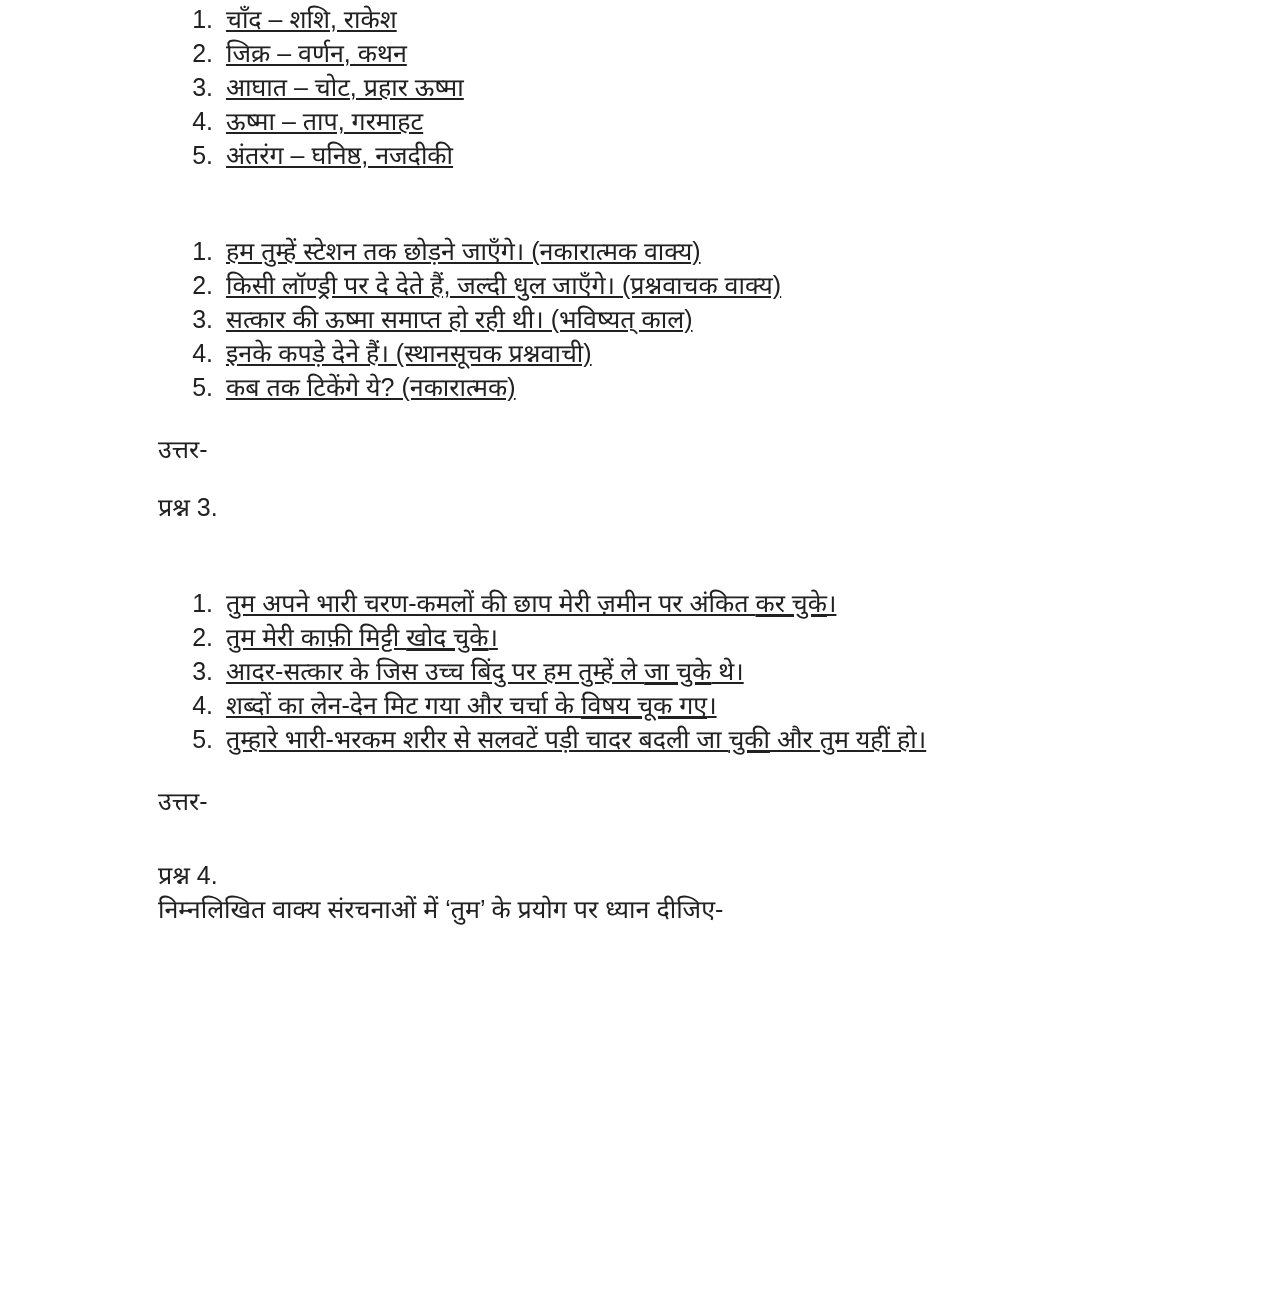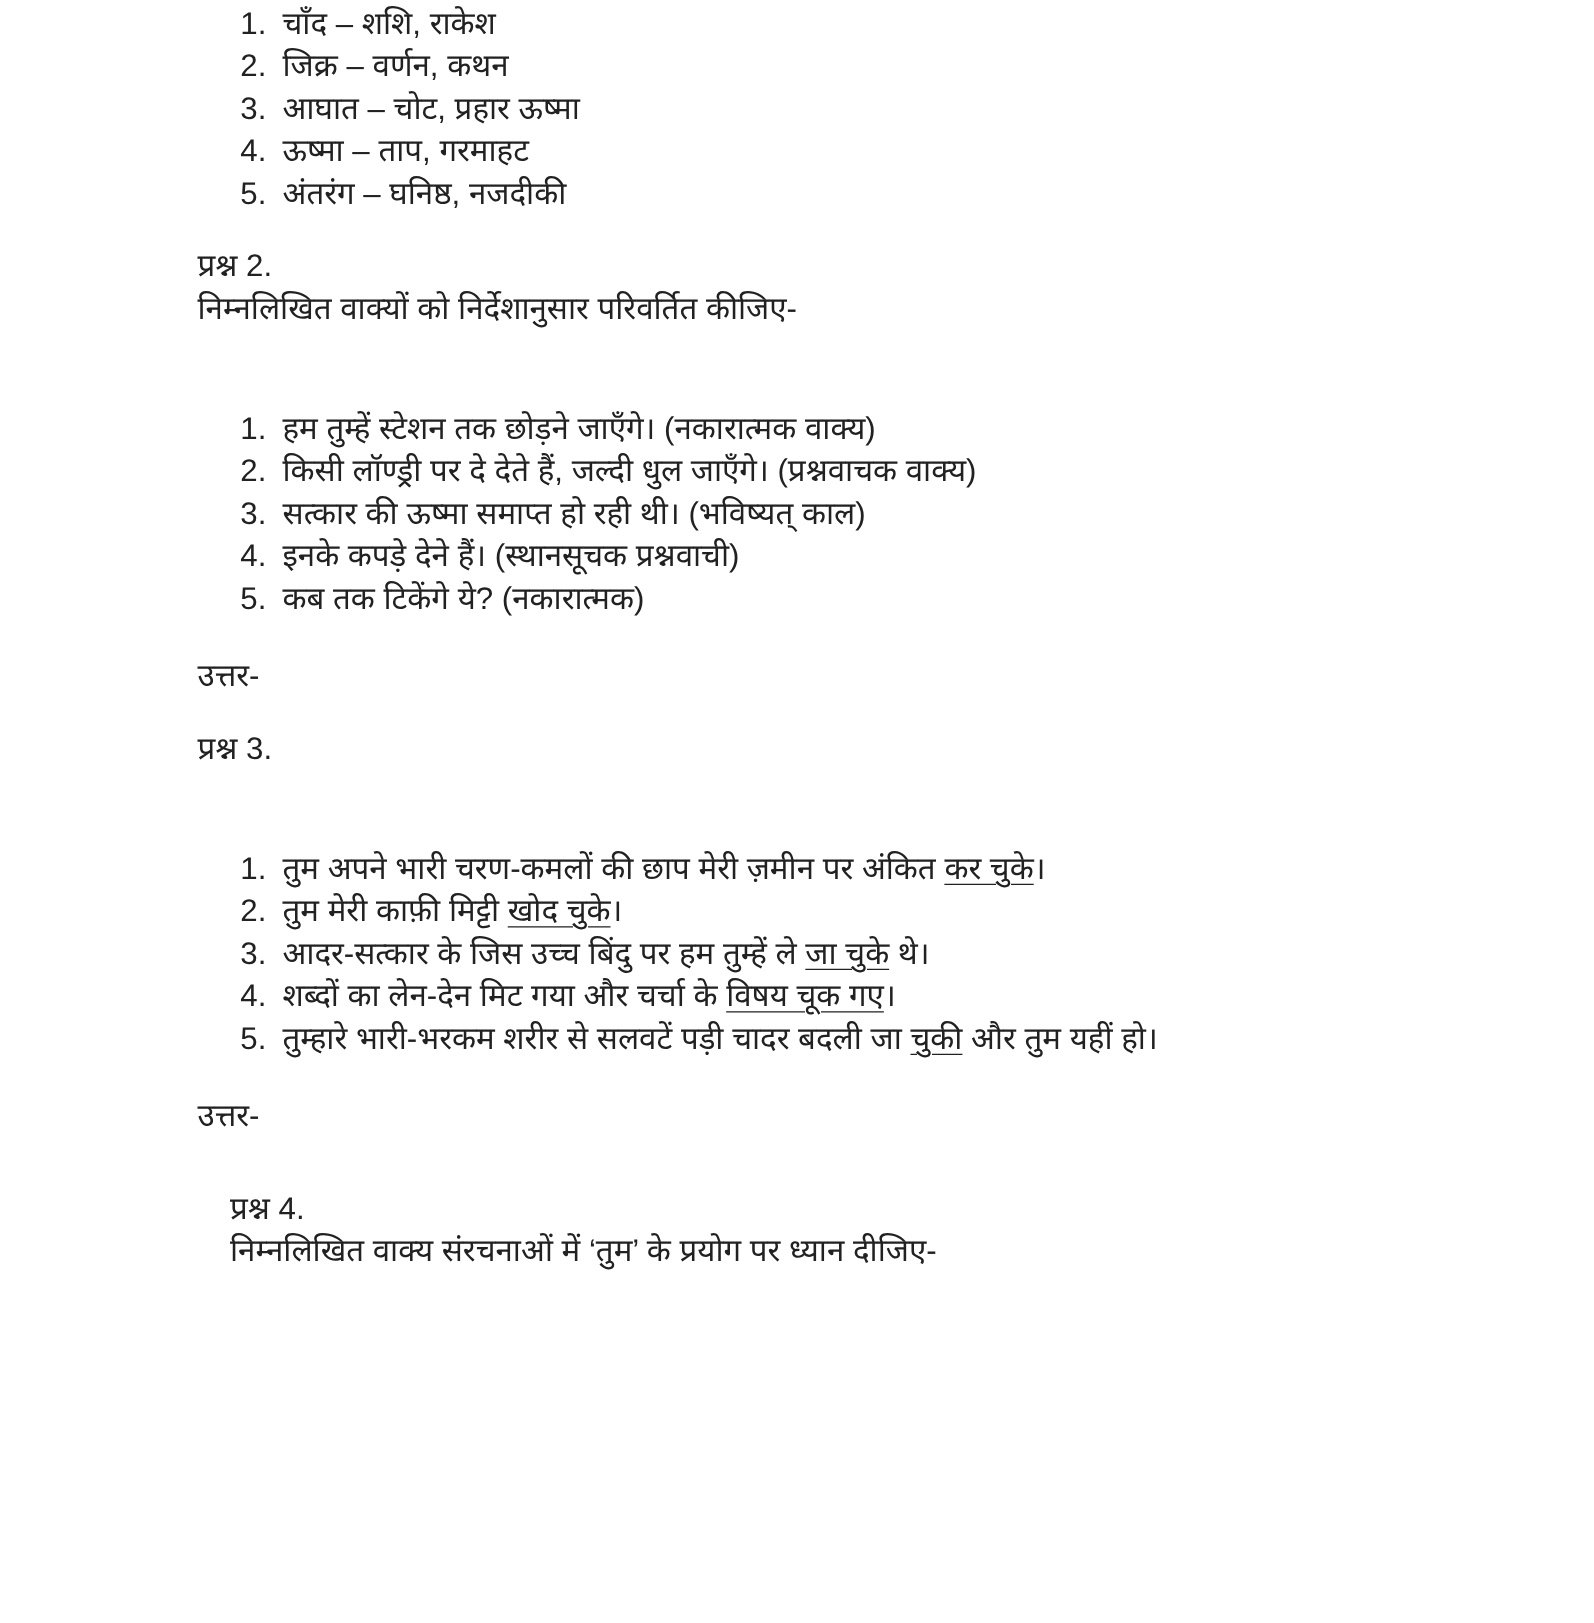--- a/index.html
+++ b/index.html
@@ -20,33 +20,33 @@
     width: 1275px;
     padding: 2px 165px 10px 158px;
   }
   ol.qlist {
     list-style: decimal;
     margin: 0;
     padding: 0 0 0 62px;
   }
   ol.qlist li {
     padding-left: 6px;
+    text-decoration: underline;
   }
   ol.first {
     margin-top: 0;
   }
   ol.gap {
     margin-top: 62px;
   }
   .qblock {
     margin-top: 24px;
   }
   .qblock.big-gap {
     margin-top: 40px;
-    margin-left: 26px;
   }
   .ans-label {
     margin-top: 28px;
   }
   .ansblock {
     margin-top: 28px;
   }
   .ul {
     text-decoration: underline;
     text-underline-offset: 4px;
@@ -59,24 +59,20 @@
 <main class="page">
 
   <ol class="qlist first">
     <li>चाँद – शशि, राकेश</li>
     <li>जिक्र – वर्णन, कथन</li>
     <li>आघात – चोट, प्रहार ऊष्मा</li>
     <li>ऊष्मा – ताप, गरमाहट</li>
     <li>अंतरंग – घनिष्ठ, नजदीकी</li>
   </ol>
 
-  <div class="qblock">
-    <div>प्रश्न 2.</div>
-    <div>निम्नलिखित वाक्यों को निर्देशानुसार परिवर्तित कीजिए-</div>
-  </div>
 
   <ol class="qlist gap">
     <li>हम तुम्हें स्टेशन तक छोड़ने जाएँगे। (नकारात्मक वाक्य)</li>
     <li>किसी लॉण्ड्री पर दे देते हैं, जल्दी धुल जाएँगे। (प्रश्नवाचक वाक्य)</li>
     <li>सत्कार की ऊष्मा समाप्त हो रही थी। (भविष्यत् काल)</li>
     <li>इनके कपड़े देने हैं। (स्थानसूचक प्रश्नवाची)</li>
     <li>कब तक टिकेंगे ये? (नकारात्मक)</li>
   </ol>
 
   <div class="ans-label">उत्तर-</div>

